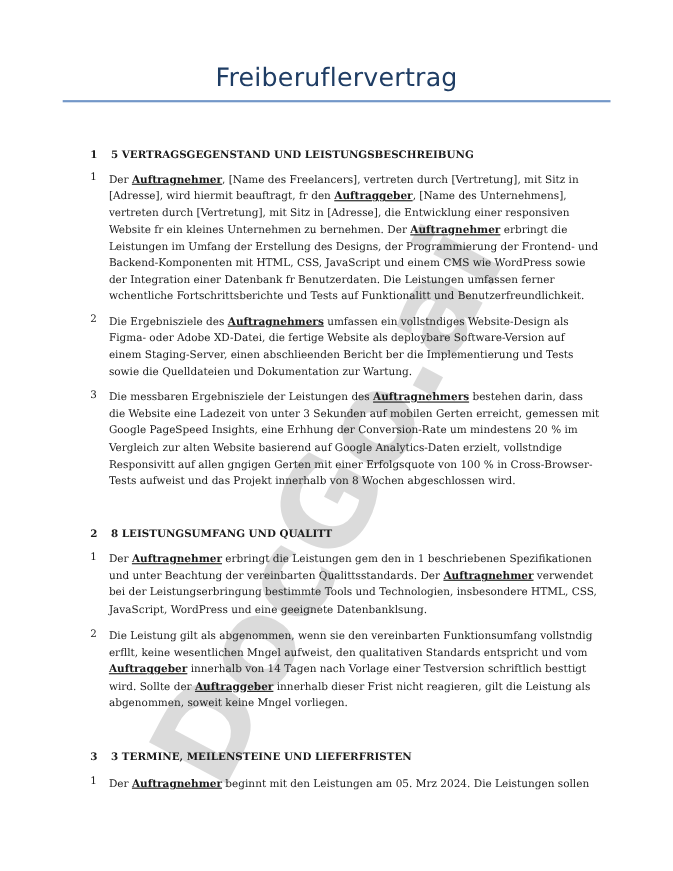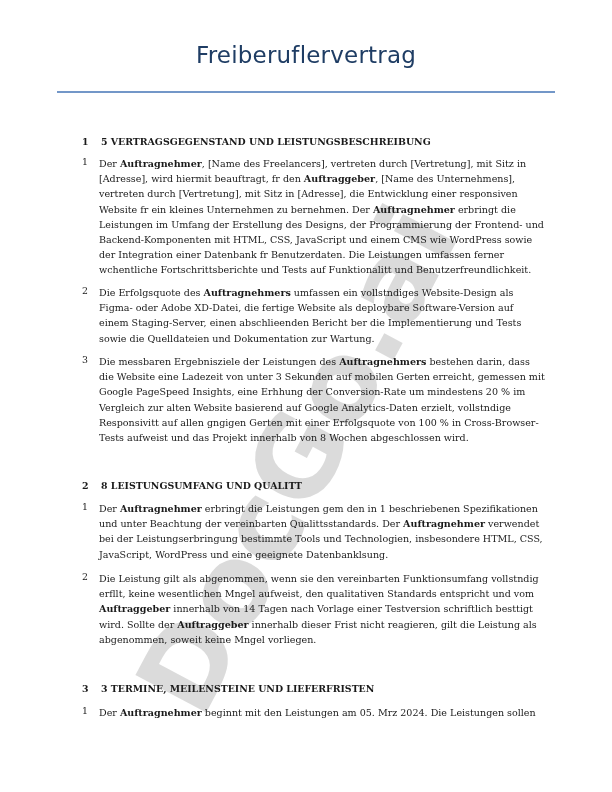--- a/index.html
+++ b/index.html
@@ -1,27 +1,27 @@
 <!DOCTYPE html>
 <html><head>
 <meta charset="utf-8">
 <style>
   html, body { margin: 0; padding: 0; background: #ffffff; }
   body { width: 612px; height: 792px; position: relative; overflow: hidden;
          font-family: "DejaVu Serif", "Liberation Serif", serif; color: #1a1a1a; }
-  .title { position: absolute; left: 0; width: 612px; top: 42px; text-align: center;
+  .title { position: absolute; left: 0; width: 612px; top: 58px; text-align: center;
            font-family: "DejaVu Sans", "Liberation Sans", sans-serif; font-size: 23px;
            color: #1f3d64; letter-spacing: 0.2px; }
   .rule { position: absolute; left: 57px; width: 498px; top: 91px; height: 2px; background: #7397c8; }
   .block { position: absolute; left: 0; width: 612px; }
   .heading { font-weight: bold; font-size: 9.4px; }
   .num { position: absolute; left: 82px; font-size: 9.4px; }
   .htext { position: absolute; left: 101px; }
   .para { position: absolute; left: 99px; width: 446px; font-size: 9.55px; line-height: 15.2px; }
-  .para b { font-weight: bold; }
+  .para b { font-weight: bold; text-decoration: underline; }
   .watermark { position: absolute; left: 150px; top: 410px; transform: rotate(-62deg);
                transform-origin: center; font-family: "DejaVu Sans", sans-serif; font-weight: bold;
                font-size: 110px; color: rgba(190,190,190,0.55); white-space: nowrap; pointer-events: none;
                width: 520px; margin-left: -120px; text-align: center; z-index: 0; }
   .content { position: relative; z-index: 1; }
 </style>
 </head>
 <body>
 
 <div class="watermark">DocGo.ai</div>
@@ -33,21 +33,21 @@
   <div class="block heading" style="top:136px">
     <span class="num">1</span>
     <span class="htext">5 VERTRAGSGEGENSTAND UND LEISTUNGSBESCHREIBUNG</span>
   </div>
   <div class="block" style="top:156px">
     <span class="num" style="top:0">1</span>
     <div class="para"><span>Der </span><b>Auftragnehmer</b><span>, [Name des Freelancers], vertreten durch [Vertretung], mit Sitz in [Adresse], wird hiermit beauftragt, fr den </span><b>Auftraggeber</b><span>, [Name des Unternehmens], vertreten durch [Vertretung], mit Sitz in [Adresse], die Entwicklung einer responsiven Website fr ein kleines Unternehmen zu bernehmen. Der </span><b>Auftragnehmer</b><span> erbringt die Leistungen im Umfang der Erstellung des Designs, der Programmierung der Frontend- und Backend-Komponenten mit HTML, CSS, JavaScript und einem CMS wie WordPress sowie der Integration einer Datenbank fr Benutzerdaten. Die Leistungen umfassen ferner wchentliche Fortschrittsberichte und Tests auf Funktionalitt und Benutzerfreundlichkeit.</span></div>
   </div>
   <div class="block" style="top:285px">
     <span class="num">2</span>
-    <div class="para"><span>Die Erfolgsquote des </span><b>Auftragnehmers</b><span> umfassen ein vollstndiges Website-Design als Figma- oder Adobe XD-Datei, die fertige Website als deploybare Software-Version auf einem Staging-Server, einen abschlieenden Bericht ber die Implementierung und Tests sowie die Quelldateien und Dokumentation zur Wartung.</span></div>
+    <div class="para"><span>Die Ergebnisziele des </span><b>Auftragnehmers</b><span> umfassen ein vollstndiges Website-Design als Figma- oder Adobe XD-Datei, die fertige Website als deploybare Software-Version auf einem Staging-Server, einen abschlieenden Bericht ber die Implementierung und Tests sowie die Quelldateien und Dokumentation zur Wartung.</span></div>
   </div>
   <div class="block" style="top:354px">
     <span class="num">3</span>
     <div class="para"><span>Die messbaren Ergebnisziele der Leistungen des </span><b>Auftragnehmers</b><span> bestehen darin, dass die Website eine Ladezeit von unter 3 Sekunden auf mobilen Gerten erreicht, gemessen mit Google PageSpeed Insights, eine Erhhung der Conversion-Rate um mindestens 20 % im Vergleich zur alten Website basierend auf Google Analytics-Daten erzielt, vollstndige Responsivitt auf allen gngigen Gerten mit einer Erfolgsquote von 100 % in Cross-Browser-Tests aufweist und das Projekt innerhalb von 8 Wochen abgeschlossen wird.</span></div>
   </div>
 
   <div class="block heading" style="top:480px">
     <span class="num">2</span>
     <span class="htext">8 LEISTUNGSUMFANG UND QUALITT</span>
   </div>

